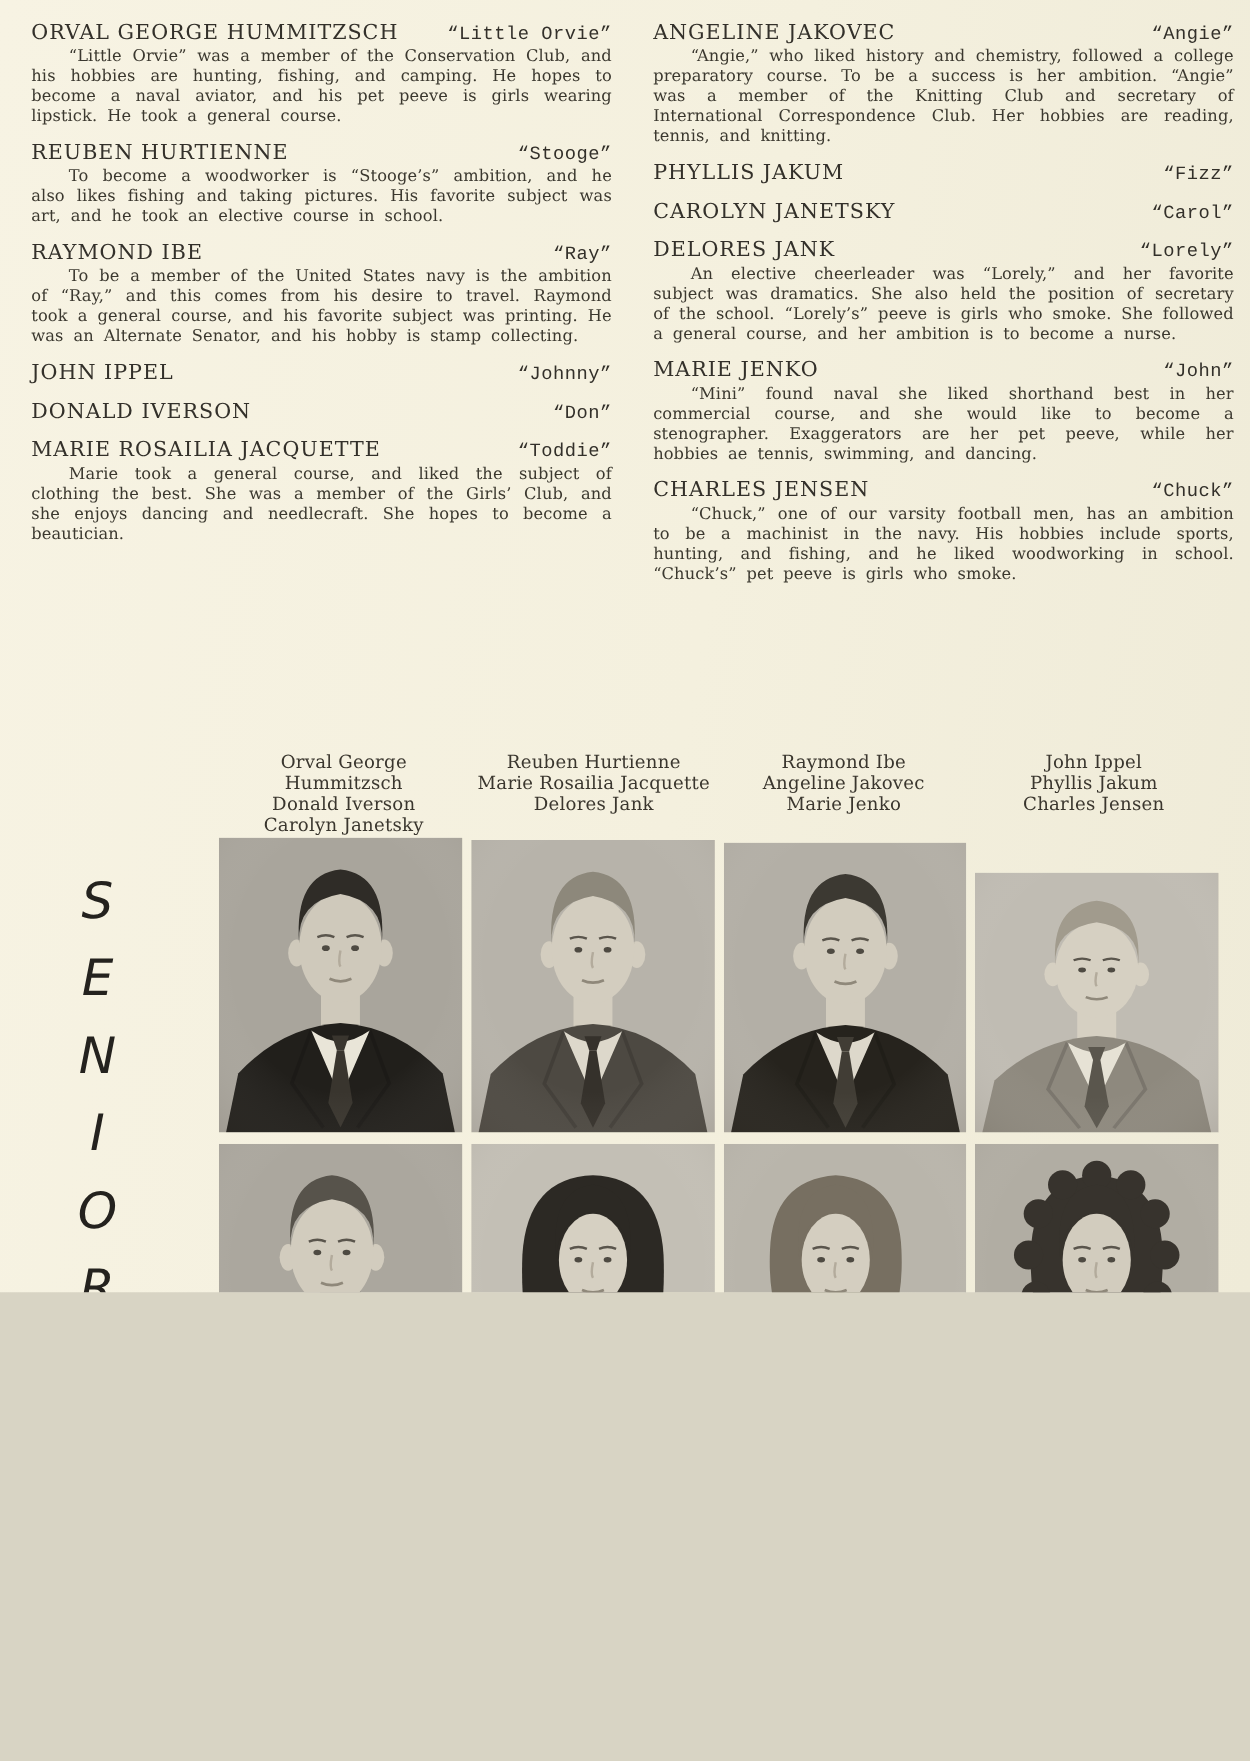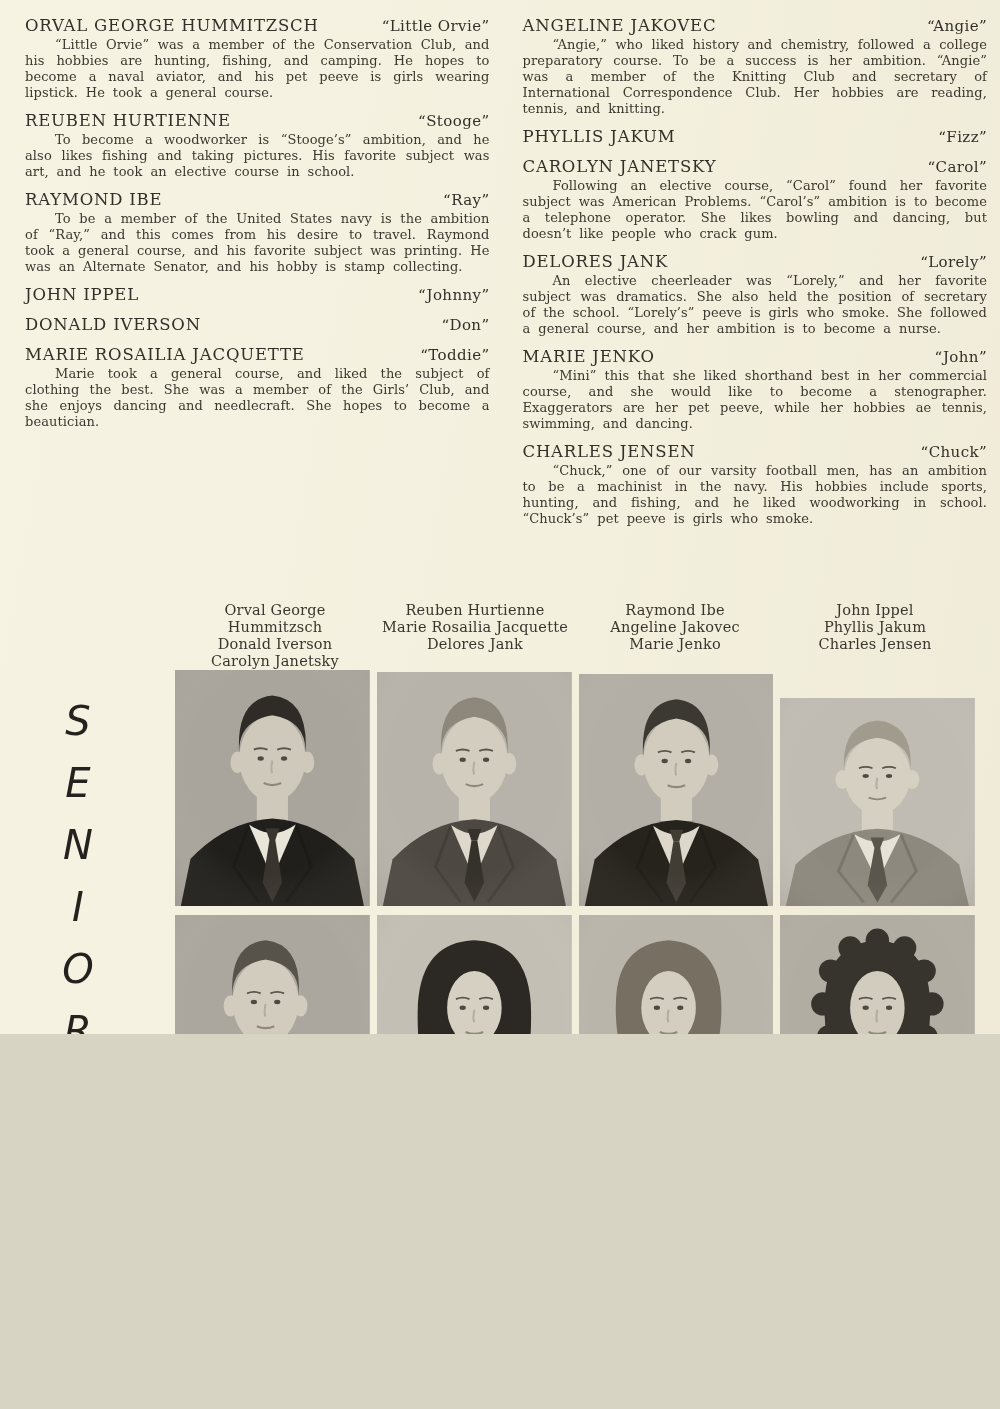--- a/index.html
+++ b/index.html
@@ -19,21 +19,21 @@
     display:flex;gap:33px;
   }
   .bio-col{flex:1;min-width:0;}
   .bio{margin:0 0 10px 0;}
   .bio-head{
     display:flex;justify-content:space-between;align-items:baseline;
     font-size:16.5px;letter-spacing:0.8px;line-height:19px;
     color:#33302a;
   }
   .bio-name{white-space:nowrap;}
-  .bio-nick{font-size:15px;letter-spacing:0.4px;white-space:nowrap;}
+  .bio-nick{font-size:15px;letter-spacing:0.4px;white-space:nowrap;font-family:Liberation Mono, monospace;}
   .bio-text{
     margin:1px 0 0 0;
     font-size:13px;line-height:16px;
     text-align:justify;text-align-last:left;
     text-indent:30px;
     word-spacing:0.28em;letter-spacing:0.1px;
     color:#3b382f;
   }
   
   .captions{
@@ -140,35 +140,34 @@
           <div class="bio-head">
             <span class="bio-name">PHYLLIS JAKUM</span>
             <span class="bio-nick">“Fizz”</span>
           </div>
         </section>
         <section class="bio">
           <div class="bio-head">
             <span class="bio-name">CAROLYN JANETSKY</span>
             <span class="bio-nick">“Carol”</span>
           </div>
-          <p class="bio-text">Following an elective course, “Carol” found her favorite subject was American Problems.  “Carol’s” ambition is to become a telephone operator.  She likes bowling and dancing, but doesn’t like people who crack gum.</p>
         </section>
         <section class="bio">
           <div class="bio-head">
             <span class="bio-name">DELORES JANK</span>
             <span class="bio-nick">“Lorely”</span>
           </div>
           <p class="bio-text">An elective cheerleader was “Lorely,” and her favorite subject was dramatics.  She also held the position of secretary of the school.  “Lorely’s” peeve is girls who smoke. She followed a general course, and her ambition is to become a nurse.</p>
         </section>
         <section class="bio">
           <div class="bio-head">
             <span class="bio-name">MARIE JENKO</span>
             <span class="bio-nick">“John”</span>
           </div>
-          <p class="bio-text">“Mini” this that she liked shorthand best in her commercial course, and she would like to become a stenographer.  Exaggerators are her pet peeve, while her hobbies ae tennis, swimming, and dancing.</p>
+          <p class="bio-text">“Mini” found naval she liked shorthand best in her commercial course, and she would like to become a stenographer.  Exaggerators are her pet peeve, while her hobbies ae tennis, swimming, and dancing.</p>
         </section>
         <section class="bio">
           <div class="bio-head">
             <span class="bio-name">CHARLES JENSEN</span>
             <span class="bio-nick">“Chuck”</span>
           </div>
           <p class="bio-text">“Chuck,” one of our varsity football men, has an ambition to be a machinist in the navy.  His hobbies include sports, hunting, and fishing, and he liked woodworking in school.  “Chuck’s” pet peeve is girls who smoke.</p>
         </section>
       </div>
   </div>

